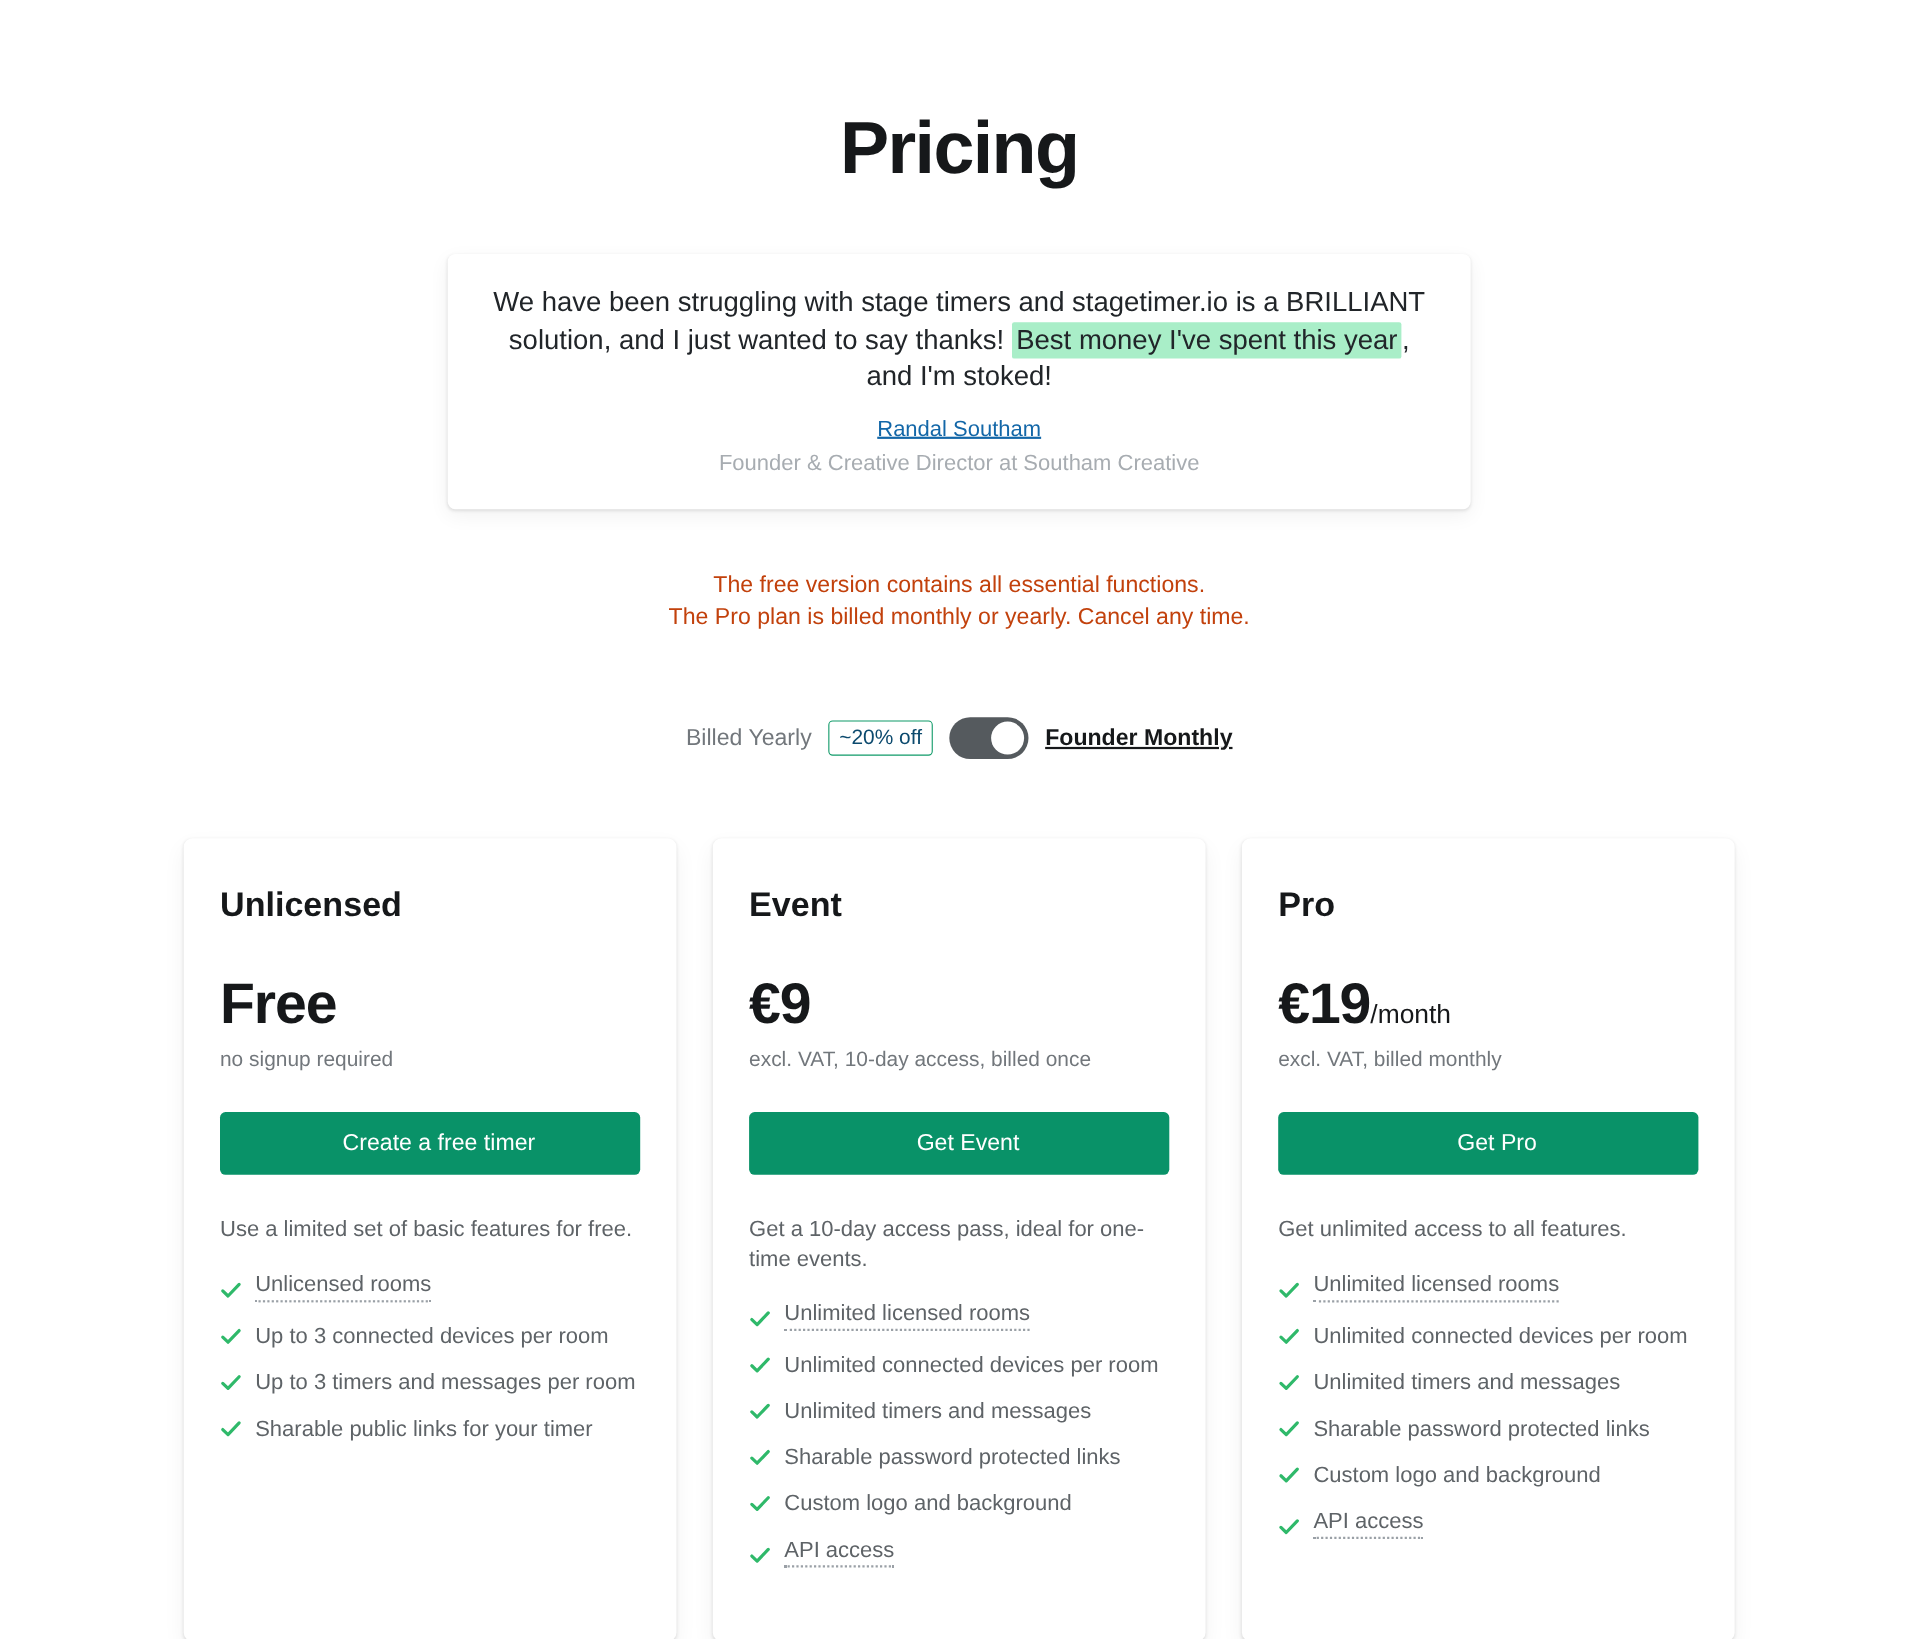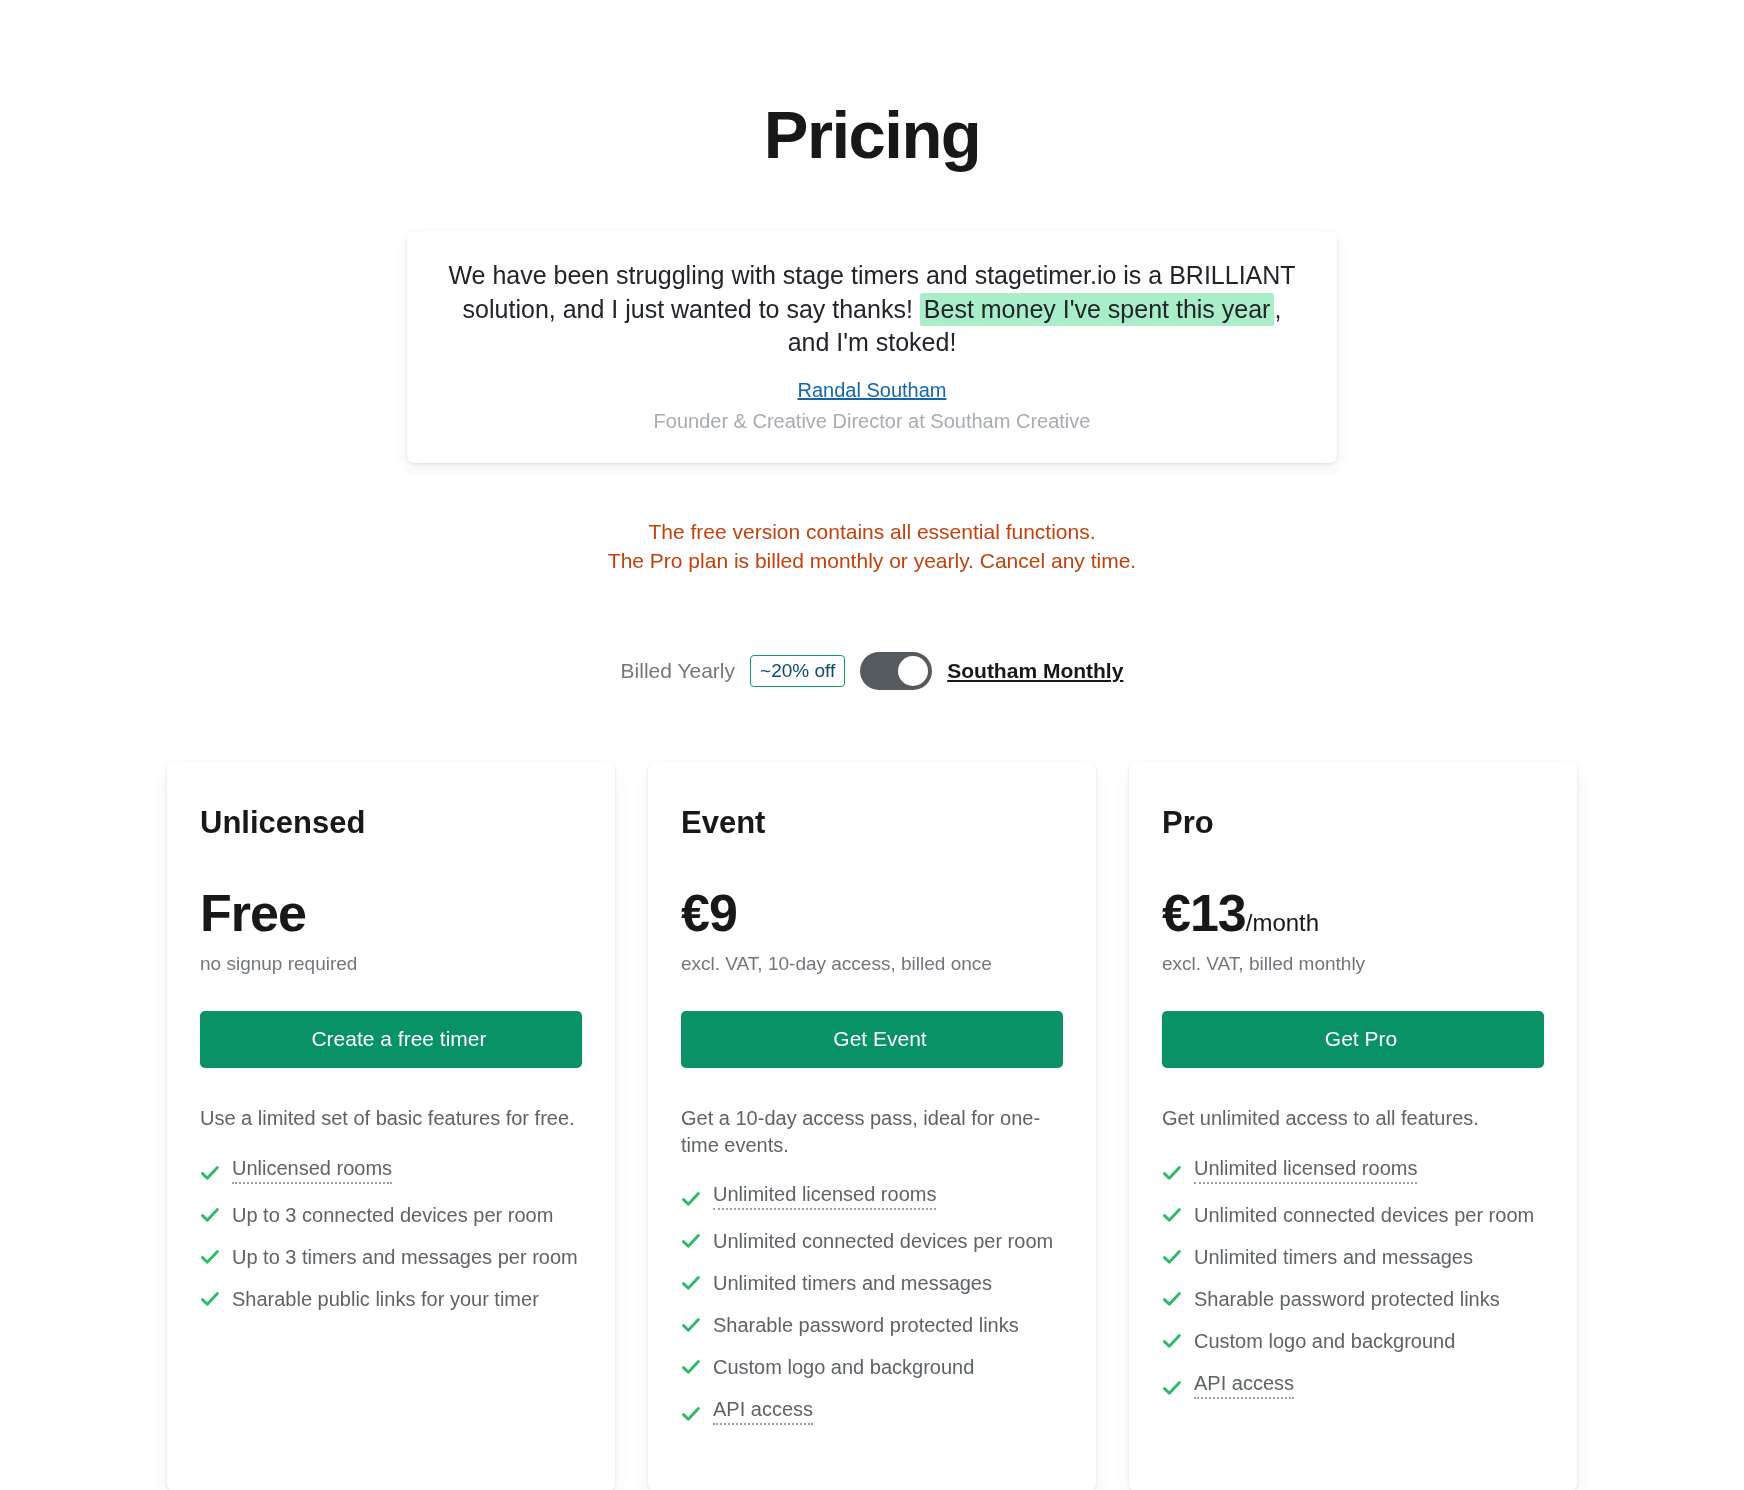--- a/index.html
+++ b/index.html
@@ -246,21 +246,21 @@
     <div>The free version contains all essential functions.</div>
     <div>The Pro plan is billed monthly or yearly. Cancel any time.</div>
   </div>
 
   <div class="billing-row">
     <span class="billing-yearly">Billed Yearly</span>
     <span class="discount-badge">~20% off</span>
     <div class="toggle">
       <div class="knob"></div>
     </div>
-    <span class="billing-monthly">Southam Monthly</span>
+    <span class="billing-monthly">Founder Monthly</span>
   </div>
 
   <div class="cards">
 
     <div class="card">
       <div class="plan-name">Unlicensed</div>
       <div class="price-line">
         <span class="price">Free</span>
         <span class="price-period"></span>
       </div>
@@ -360,21 +360,21 @@
               </svg>
             </span>
             <span class="feature-label dotted">API access</span>
           </li>
         </ul>
     </div>
 
     <div class="card">
       <div class="plan-name">Pro</div>
       <div class="price-line">
-        <span class="price">€13</span>
+        <span class="price">€19</span>
         <span class="price-period">/month</span>
       </div>
       <div class="price-note">excl. VAT, billed monthly</div>
       <button class="cta">Get Pro</button>
       <div class="plan-desc">Get unlimited access to all features.</div>
       <ul class="features">
           <li class="feature">
             <span>
               <svg class="check-icon" viewBox="0 0 20 20" xmlns="http://www.w3.org/2000/svg">
                 <path d="M2.5 10.6 L7.3 15.2 L17.4 4.6" fill="none" stroke="#2fb96a" stroke-width="2.9" stroke-linecap="round" stroke-linejoin="round"></path>

